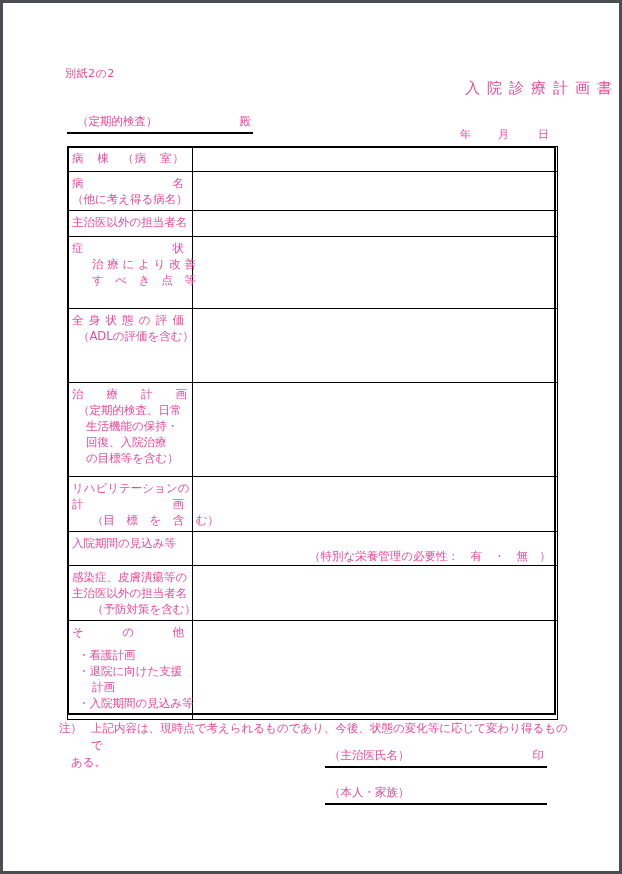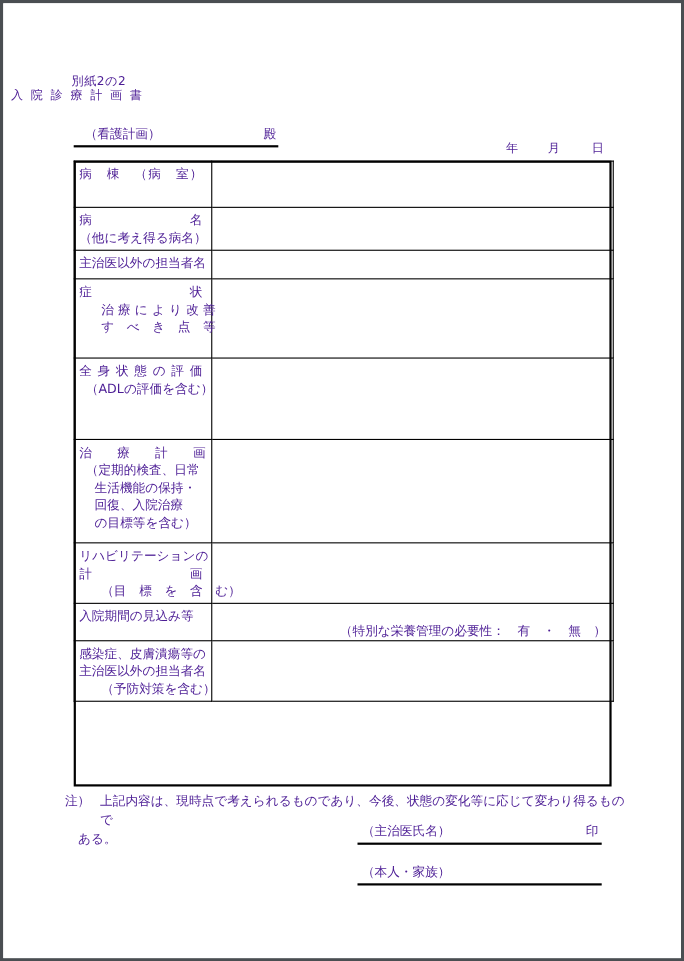--- a/index.html
+++ b/index.html
@@ -21,39 +21,39 @@
     box-sizing: border-box;
     border: 3px solid #4a4e52;
     background: #ffffff;
   }
   .page {
     position: absolute;
     left: 0; top: 0;
     width: 616px;
     height: 868px;
     background: #ffffff;
-    color: #4c1d95;
+    color: #ec4899;
   }
 
   
   .doc-ref {
     position: absolute;
     left: 62px;
     top: 63px;
     font-size: 11px;
     letter-spacing: 0.5px;
     white-space: nowrap;
   }
   .doc-title {
     position: absolute;
     left: 0;
     top: 76px;
     width: 616px;
-    text-align: left;
-    font-size: 11px;
+    text-align: right;
+    font-size: 15px;
     letter-spacing: 7px;
     text-indent: 7px;
     white-space: nowrap;
   }
   .patient-line {
     position: absolute;
     left: 64px;
     top: 110px;
     width: 186px;
     border-bottom: 2px solid #000;
@@ -209,34 +209,34 @@
 <body>
 
 <div class="page-frame">
 <div class="page">
 
   <div class="doc-ref">別紙2の2</div>
 
   <div class="doc-title">入院診療計画書</div>
 
   <div class="patient-line">
-    <span class="patient-label">（看護計画）</span>
+    <span class="patient-label">（定期的検査）</span>
     <span class="patient-dono">殿</span>
   </div>
 
   <div class="date-line">
     <span class="date-y">年</span>
     <span class="date-m">月</span>
     <span class="date-d">日</span>
   </div>
 
   <table class="form-table">
     <tbody>
       <tr>
-        <td class="lbl" style="height:42px">
+        <td class="lbl" style="height:25px">
           <span class="lbl-line spread">病　棟　（病　室）</span>
         </td>
         <td class="val"></td>
       </tr>
       <tr>
         <td class="lbl" style="height:36px">
           <span class="lbl-line spread">病　　　　　　　名</span>
           <span class="lbl-line">（他に考え得る病名）</span>
         </td>
         <td class="val"></td>
@@ -289,20 +289,31 @@
         </td>
       </tr>
       <tr>
         <td class="lbl" style="height:52px">
           <span class="lbl-line">感染症、皮膚潰瘍等の</span>
           <span class="lbl-line">主治医以外の担当者名</span>
           <span class="lbl-line spread-in">（予防対策を含む）</span>
         </td>
         <td class="val"></td>
       </tr>
+      <tr>
+        <td class="lbl" style="height:99px">
+          <span class="lbl-line spread">そ　　　の　　　他</span>
+          <span class="lbl-line" style="display:block;height:7px"></span>
+          <span class="lbl-line indent1">・看護計画</span>
+          <span class="lbl-line indent1">・退院に向けた支援</span>
+          <span class="lbl-line indent3">計画</span>
+          <span class="lbl-line indent1">・入院期間の見込み等</span>
+        </td>
+        <td class="val"></td>
+      </tr>
     </tbody>
   </table>
 
   <div class="outer-frame"></div>
 
   <div class="note">
     <span class="note-mark">注）</span>
     <div class="note-body">上記内容は、現時点で考えられるものであり、今後、状態の変化等に応じて変わり得るもので</div>
     <div class="note-body note-l2">ある。</div>
   </div>

